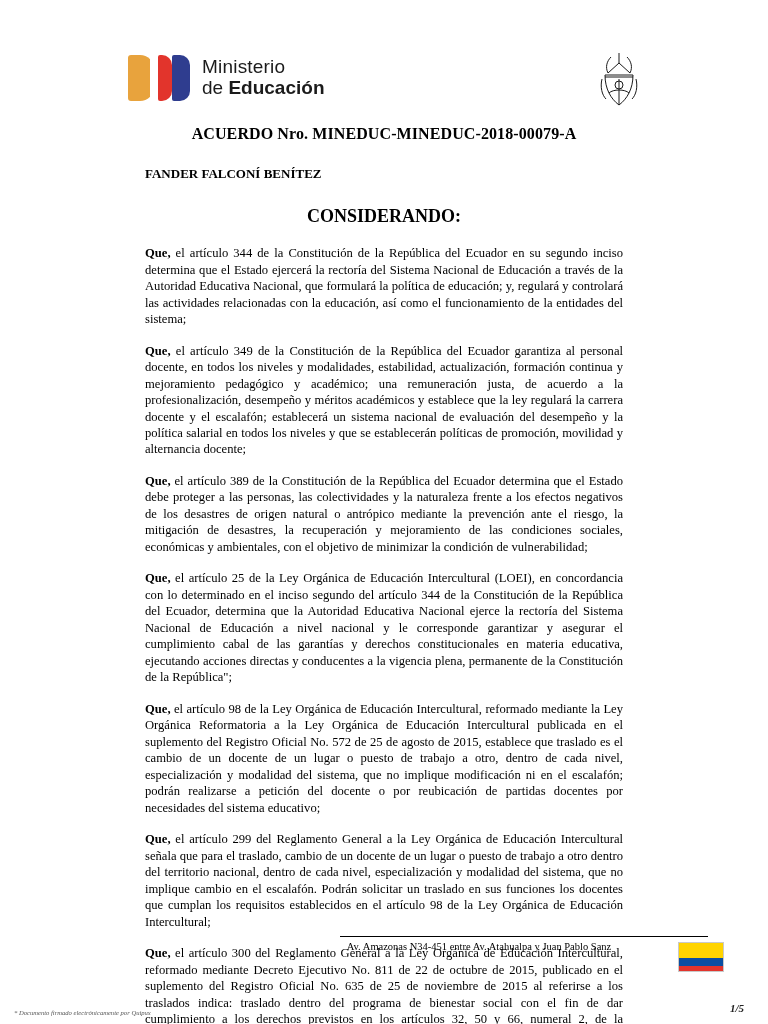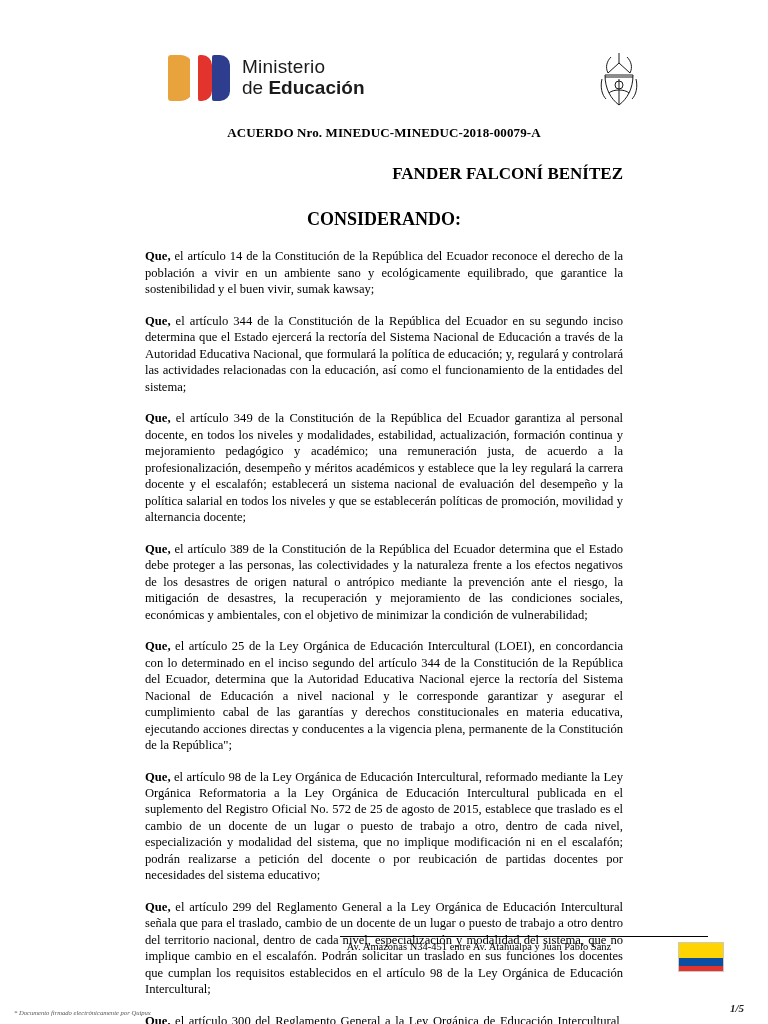--- a/index.html
+++ b/index.html
@@ -18,21 +18,20 @@
   .page {
     position: absolute;
     inset: 0;
     padding: 0;
   }
 
   
   .header {
     position: relative;
     height: 110px;
-    margin-left: 40px;
   }
   .logo-block {
     position: absolute;
     left: 128px;
     top: 55px;
     display: flex;
     align-items: center;
     gap: 10px;
   }
   .logo-mark {
@@ -86,28 +85,28 @@
   
   .content {
     position: absolute;
     left: 145px;
     right: 145px;
     top: 125px;
   }
   .doc-number {
     text-align: center;
     font-weight: bold;
-    font-size: 13px;
+    font-size: 16px;
     letter-spacing: .1px;
     margin-bottom: 22px;
   }
   .signer {
-    text-align: right;
-    font-weight: bold;
-    font-size: 17px;
+    text-align: left;
+    font-weight: bold;
+    font-size: 13px;
     line-height: 1.32;
     margin-bottom: 24px;
   }
   .considerando {
     text-align: center;
     font-weight: bold;
     font-size: 18px;
     margin-bottom: 18px;
   }
   p.clause {
@@ -212,21 +211,20 @@
   </div>
 
   <div class="content">
     <div class="doc-number">ACUERDO Nro. MINEDUC-MINEDUC-2018-00079-A</div>
     <div class="signer">
       <div>FANDER FALCONÍ BENÍTEZ</div>
     </div>
     <div class="considerando">CONSIDERANDO:</div>
 
     <div id="clauses">
-        <p class="clause"><b>Que,</b><span> el artículo 14 de la Constitución de la República del Ecuador reconoce el derecho de la población a vivir en un ambiente sano y ecológicamente equilibrado, que garantice la sostenibilidad y el  buen vivir, sumak kawsay;</span></p>
         <p class="clause"><b>Que,</b><span> el artículo 344 de la Constitución de la República del Ecuador en su segundo inciso determina que el Estado ejercerá la rectoría del Sistema Nacional de Educación a través de la Autoridad Educativa Nacional, que formulará la política de educación; y, regulará y controlará las actividades relacionadas con la educación, así como el funcionamiento de la entidades del sistema;</span></p>
         <p class="clause"><b>Que,</b><span> el artículo 349 de la Constitución de la República del Ecuador garantiza al personal docente, en todos los niveles y modalidades, estabilidad, actualización, formación continua y mejoramiento pedagógico y académico; una remuneración justa, de acuerdo a la profesionalización, desempeño y méritos académicos y establece que la ley regulará la carrera docente y el escalafón; establecerá un sistema nacional de evaluación del desempeño y la política salarial en todos los niveles y que se establecerán políticas de promoción, movilidad y alternancia docente;</span></p>
         <p class="clause"><b>Que,</b><span> el artículo 389 de la Constitución de la República del Ecuador determina que el Estado debe proteger a las personas, las colectividades y la naturaleza frente a los efectos negativos de los desastres de origen natural o antrópico mediante la prevención ante el riesgo, la mitigación de desastres, la recuperación y mejoramiento de las condiciones sociales, económicas y ambientales, con el objetivo de minimizar la condición de vulnerabilidad;</span></p>
         <p class="clause"><b>Que,</b><span> el artículo 25 de la Ley Orgánica de Educación Intercultural (LOEI), en concordancia con lo determinado en el inciso segundo del artículo 344 de la Constitución de la República del Ecuador, determina que la Autoridad Educativa Nacional ejerce la rectoría del Sistema  Nacional de Educación a nivel nacional y le corresponde garantizar y asegurar el cumplimiento cabal de las garantías  y  derechos  constitucionales  en  materia  educativa,  ejecutando  acciones  directas  y conducentes a la vigencia plena, permanente de la Constitución de la República";</span></p>
         <p class="clause"><b>Que,</b><span> el artículo 98 de la Ley Orgánica de Educación Intercultural, reformado mediante la Ley Orgánica Reformatoria a la Ley Orgánica de Educación Intercultural publicada en el suplemento del Registro Oficial No. 572 de 25 de agosto de 2015, establece que  traslado es el cambio de un docente de un lugar o puesto de trabajo a otro, dentro de cada nivel, especialización y modalidad del sistema, que no implique modificación ni en el escalafón; podrán realizarse a petición del docente o por reubicación de partidas docentes por necesidades del sistema educativo;</span></p>
         <p class="clause"><b>Que,</b><span> el artículo 299 del Reglamento General a la Ley Orgánica de Educación Intercultural señala que para el traslado, cambio de un docente de un lugar o puesto de trabajo a otro dentro del territorio nacional, dentro de cada nivel, especialización y modalidad del sistema, que no implique cambio en el escalafón. Podrán solicitar un traslado en sus funciones los docentes que cumplan los requisitos establecidos en el artículo 98 de la Ley Orgánica de Educación Intercultural;</span></p>
         <p class="clause"><b>Que,</b><span> el artículo 300 del Reglamento General a la Ley Orgánica de Educación Intercultural, reformado mediante Decreto Ejecutivo No. 811 de 22 de octubre de 2015, publicado en el suplemento del Registro Oficial No. 635 de 25 de noviembre de 2015 al referirse a los traslados indica: traslado dentro del programa de bienestar social con el fin de dar cumplimiento a los derechos previstos en los artículos 32, 50 y 66, numeral 2, de la Constitución de la República, y 10,</span></p>
       </div>
   </div>
 

